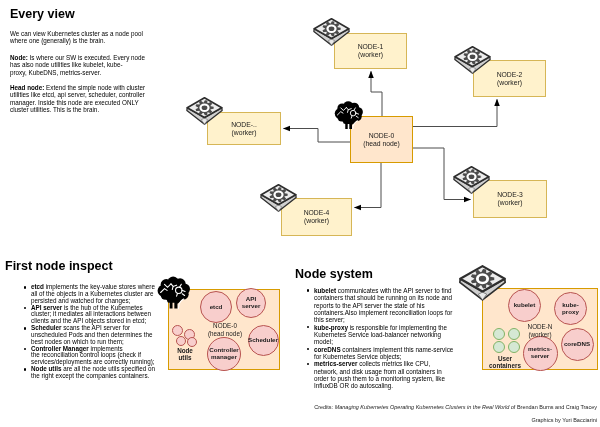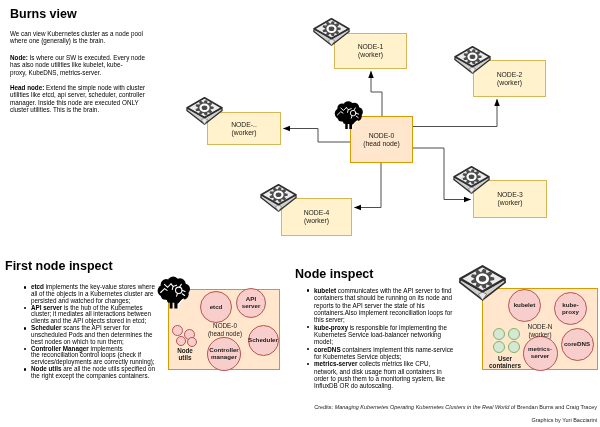--- a/index.html
+++ b/index.html
@@ -75,21 +75,21 @@
           <path d="M31.2,17.5 L34.8,18.8"></path>
           <path d="M28.5,13.8 L30.5,10.5"></path>
           <path d="M26,21.2 L25,24.2"></path>
           <path d="M31.5,21.5 L34.3,23.5"></path>
           <path d="M27.2,38.5 Q27.2,30.5 33.2,27.5"></path>
         </g>
       </g>
     </defs>
   </svg>
 
-  <div class="abs h1" style="left:10px;top:7px;">Burns view</div>
+  <div class="abs h1" style="left:10px;top:7px;">Every view</div>
   <div class="abs para" style="left:10px;top:30px;width:170px;">We can view Kubernetes cluster as a node pool
 where one (generally) is the brain.</div>
   <div class="abs para" style="left:10px;top:54px;width:170px;"><b>Node:</b><span class="rest"> Is where our SW is executed. Every node
 has also node utilities like kubelet, kube-
 proxy, KubeDNS, metrics-server.</span></div>
   <div class="abs para" style="left:10px;top:84px;width:170px;"><b>Head node:</b><span class="rest"> Extend the simple node with cluster
 utilities like etcd, api server, scheduler, controller
 manager. Inside this node are executed ONLY
 cluster utilities. This is the brain.</span></div>
 
@@ -182,21 +182,21 @@
   <div class="dot pink" style="left:171.5px;top:324.5px;width:11px;height:11px;"></div>
   <div class="dot pink" style="left:183.5px;top:329px;width:11px;height:11px;"></div>
   <div class="dot pink" style="left:176px;top:336px;width:10px;height:10px;"></div>
   <div class="dot pink" style="left:187px;top:337px;width:10px;height:10px;"></div>
   <div class="dlabel bold" style="left:165px;top:346.5px;width:40px;">Node
 utils</div>
   <svg class="abs" style="left:155px;top:272px;" width="38" height="41" viewBox="0 0 44 40">
       <use href="#brain"></use>
     </svg>
 
-  <div class="abs h2" style="left:295px;top:267px;">Node inspect</div>
+  <div class="abs h2" style="left:295px;top:267px;">Node system</div>
   <ul class="abs blist blist-r" style="left:305px;top:287px;width:175px;">
     <li><b>kubelet</b><span class="rest"> communicates with the API server to find
 containers that should be running on its node and
 reports to the API server the state of his
 containers.Also implement reconciliation loops for
 this server;</span></li>
     <li><b>kube-proxy</b><span class="rest"> is responsible for implementing the
 Kubernetes Service load-balancer networking
 model;</span></li>
     <li><b>coreDNS</b><span class="rest"> containers implement this name-service

